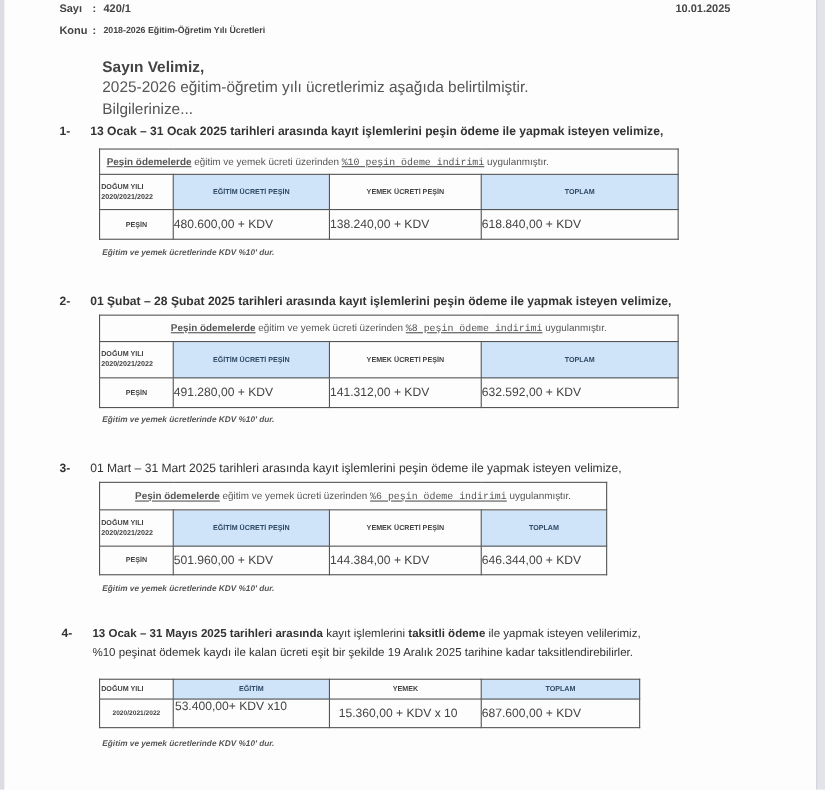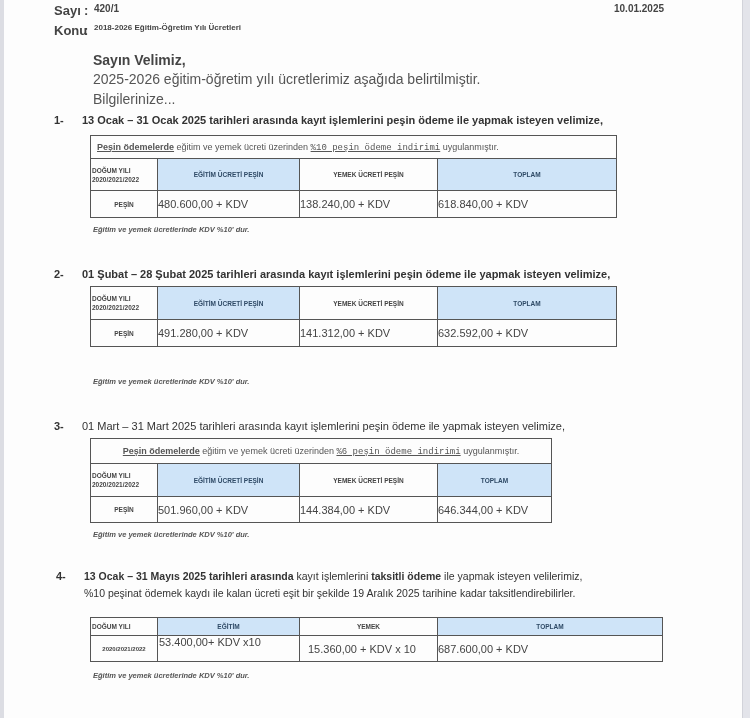--- a/index.html
+++ b/index.html
@@ -4,21 +4,21 @@
 <style>
   html, body { margin:0; padding:0; }
   body {
     width:750px; height:718px; overflow:hidden; position:relative;
     background:#fdfdfd;
     font-family:"Liberation Sans", sans-serif; color:#333;
   }
   .edge-left { position:absolute; left:0; top:0; width:4px; height:718px; background:#dcdde3; }
   .edge-right { position:absolute; left:742px; top:0; width:8px; height:718px; background:#e3e4ea; border-left:1px solid #d2d3da; }
   .abs { position:absolute; }
-  .hdr { font-size:13px; font-weight:bold; color:#444; }
+  .hdr { font-size:10px; font-weight:bold; color:#444; }
   .date { font-size:10px; font-weight:bold; color:#444; }
   .greet { font-size:14px; color:#555; }
   .greet.b { font-weight:bold; color:#444; }
   .sec-num { font-size:11px; font-weight:bold; color:#333; }
   .sec-title { font-size:11px; color:#333; white-space:nowrap; }
   .sec-title b { font-weight:bold; }
   .note { font-size:7.5px; font-style:italic; font-weight:bold; color:#555; }
   table.fee { border-collapse:collapse; position:absolute; }
   table.fee td { border:1.5px solid #555; padding:0; font-size:11px; color:#444; }
   td.intro { font-size:9px !important; color:#555 !important; padding-left:6px !important; height:22px; }
@@ -72,20 +72,23 @@
   </tbody>
     </table>
   <div class="abs note" style="left:93px;top:225px;">Eğitim ve yemek ücretlerinde KDV %10' dur.</div>
 </div>
 
 <div>
   <div class="abs sec-num" style="left:54px;top:268px;">2-</div>
   <div class="abs sec-title" style="left:82px;top:268px;font-weight:bold;">01 Şubat – 28 Şubat 2025 tarihleri arasında kayıt işlemlerini peşin ödeme ile yapmak isteyen velimize,</div>
   <table class="fee" style="left:90px;top:286px;width:527px;">
     <tbody>
+        <tr style="height:24px;">
+      <td class="intro" colspan="4" style="text-align:center;padding-left:0 !important;"><span class="ub">Peşin ödemelerde</span><span> eğitim ve yemek ücreti üzerinden </span><u>%8 peşin ödeme indirimi</u><span> uygulanmıştır.</span></td>
+    </tr>
     <tr style="height:33px;">
       <td class="lbl" style="width:64px;">DOĞUM YILI 2020/2021/2022</td>
       <td class="colh blue" style="width:141px;">EĞİTİM ÜCRETİ PEŞİN</td>
       <td class="colh" style="width:137px;">YEMEK ÜCRETİ PEŞİN</td>
       <td class="colh blue">TOPLAM</td>
     </tr>
     <tr style="height:27px;">
       <td class="peshin">PEŞİN</td>
       <td class="val">491.280,00  + KDV</td>
       <td class="val">141.312,00  + KDV</td>
@@ -118,21 +121,21 @@
     </tr>
   </tbody>
     </table>
   <div class="abs note" style="left:93px;top:530px;">Eğitim ve yemek ücretlerinde KDV %10' dur.</div>
 </div>
 
 <div>
   <div class="abs sec-num" style="left:56px;top:570px;">4-</div>
   <div class="abs sec-title" style="left:84px;top:570px;font-size:10.5px;"><b>13 Ocak – 31 Mayıs 2025 tarihleri arasında</b><span> kayıt işlemlerini </span><b>taksitli ödeme</b><span> ile yapmak isteyen velilerimiz,</span></div>
   <div class="abs sec-title" style="left:84px;top:587px;font-size:10.5px;">%10 peşinat ödemek kaydı ile kalan ücreti eşit bir şekilde 19 Aralık 2025 tarihine kadar taksitlendirebilirler.</div>
-  <table class="fee" style="left:90px;top:617px;width:573px;">
+  <table class="fee" style="left:90px;top:617px;width:492px;">
     <tbody>
         <tr style="height:18px;">
       <td class="lbl" style="width:64px;">DOĞUM YILI</td>
       <td class="colh blue" style="width:141px;">EĞİTİM</td>
       <td class="colh" style="width:137px;">YEMEK</td>
       <td class="colh blue">TOPLAM</td>
     </tr>
     <tr style="height:26px;">
       <td class="peshin" style="font-size:6px !important;">2020/2021/2022</td>
       <td style="padding-left:1px;vertical-align:top;font-size:11px;">53.400,00+ KDV x10</td>

